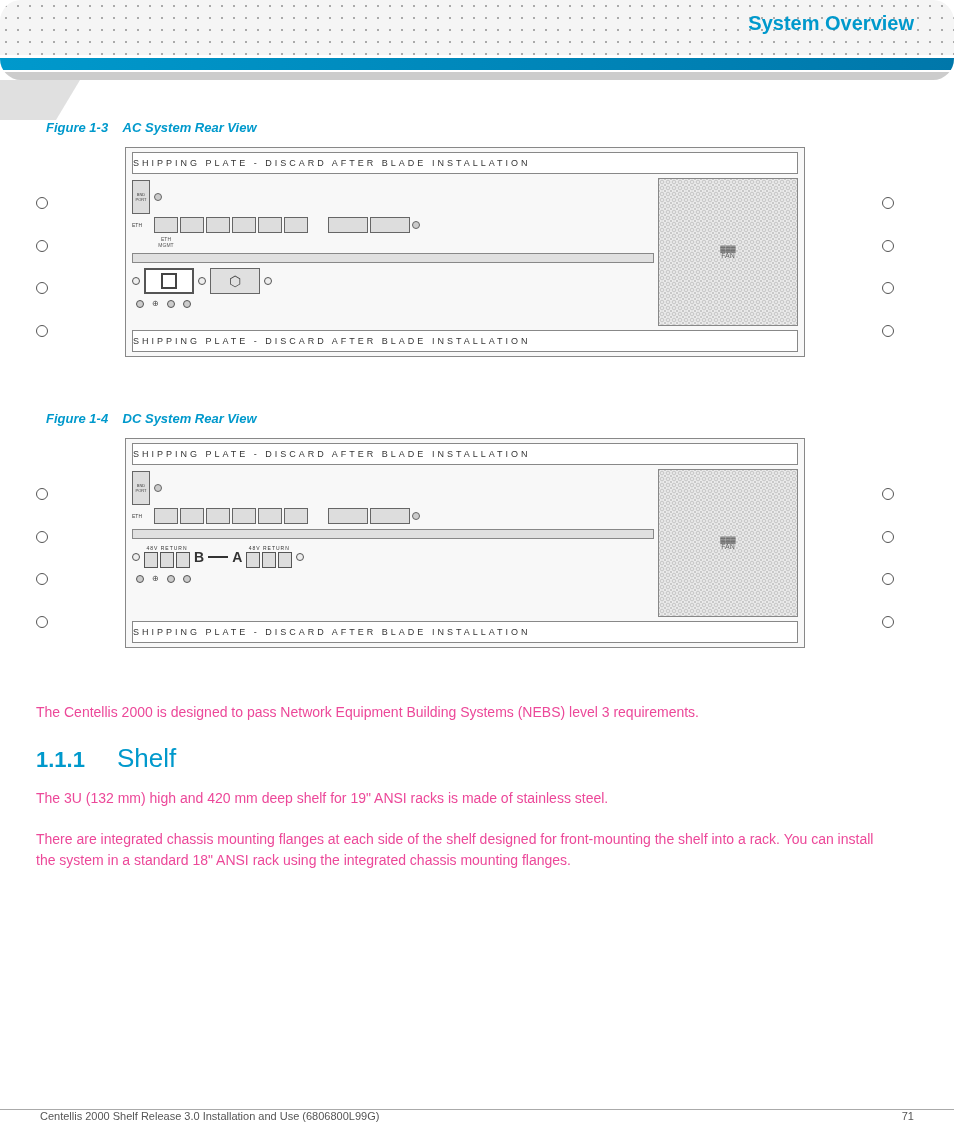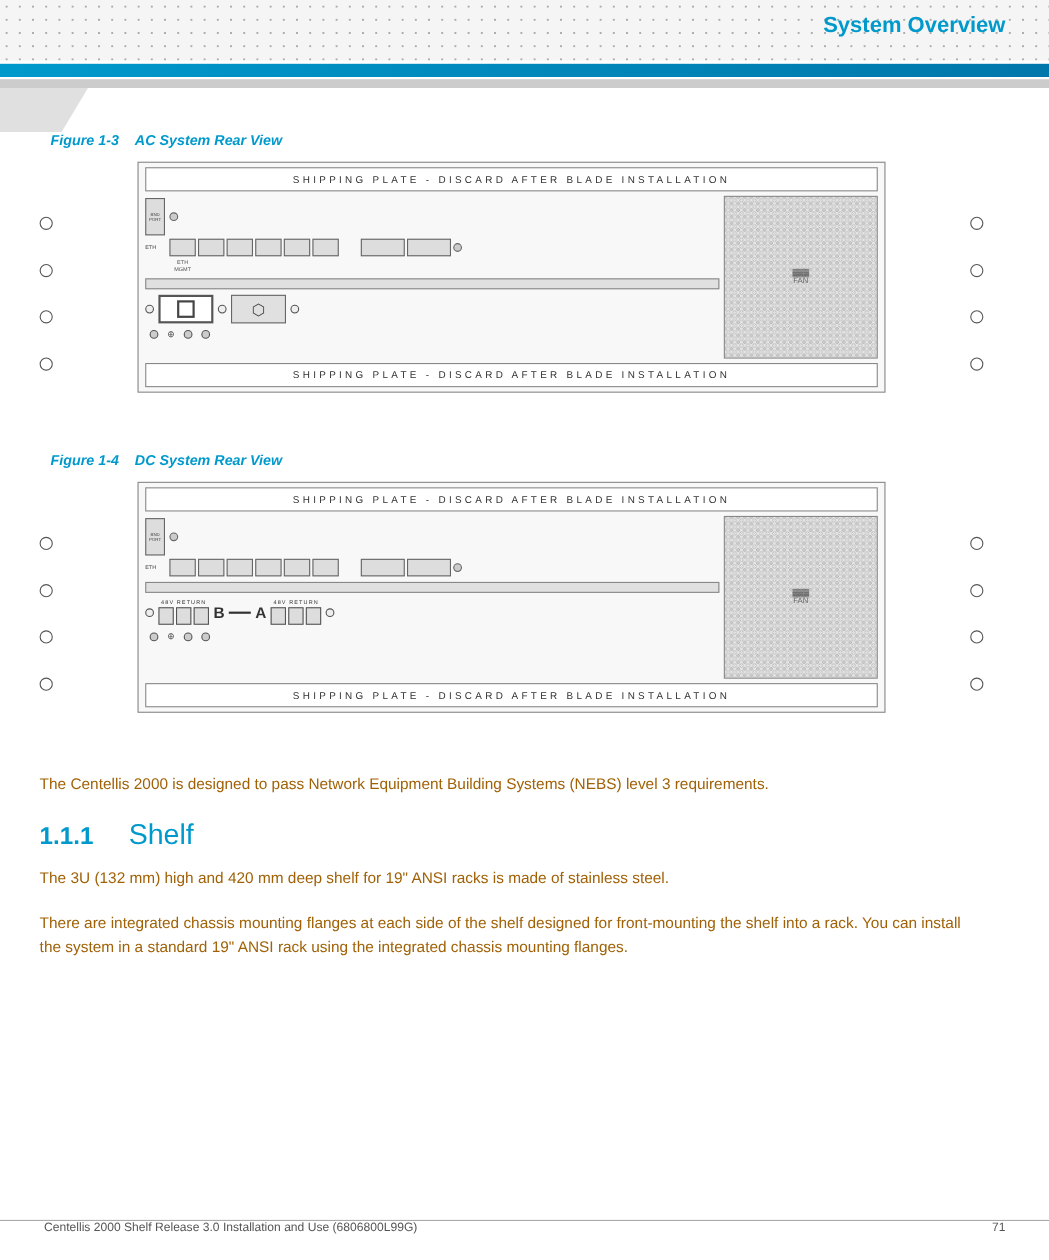--- a/index.html
+++ b/index.html
@@ -13,20 +13,21 @@
       color: #222;
       position: relative;
     }
 
     
     .header {
       position: relative;
       height: 80px;
       background: #ffffff;
       overflow: hidden;
+      border-radius: 21px;
     }
 
     .header-dots {
       position: absolute;
       top: 0; left: 0; right: 0;
       height: 55px;
       background-image: radial-gradient(circle, #aaa 1px, transparent 1px);
       background-size: 12px 12px;
       background-color: #f5f5f5;
     }
@@ -122,21 +123,20 @@
       border-radius: 50%;
       background: #fff;
     }
 
     .left-circles { margin-right: 4px; }
     .right-circles { margin-left: 4px; }
 
     
     .shipping-plate {
       border: 1px solid #888;
-      text-align: center;
       font-size: 9px;
       letter-spacing: 3px;
       color: #333;
       padding: 5px 0;
       margin: 4px 6px;
       background: #fff;
     }
 
     
     .rack-middle {
@@ -190,21 +190,21 @@
       background-size: 6px 6px;
       display: flex;
       align-items: center;
       justify-content: center;
     }
 
     
     .body-text {
       font-size: 14px;
       line-height: 1.5;
-      color: #a16207;
+      color: #ec4899;
       margin-bottom: 20px;
     }
 
     
     .section-heading {
       display: flex;
       align-items: baseline;
       gap: 32px;
       margin-bottom: 14px;
       margin-top: 10px;
@@ -442,20 +442,20 @@
 
   <p class="body-text">The Centellis 2000 is designed to pass Network Equipment Building Systems (NEBS) level 3 requirements.</p>
 
   <div class="section-heading">
     <span class="section-number">1.1.1</span>
     <span class="section-title">Shelf</span>
   </div>
 
   <p class="body-text">The 3U (132 mm) high and 420 mm deep shelf for 19" ANSI racks is made of stainless steel.</p>
 
-  <p class="body-text">There are integrated chassis mounting flanges at each side of the shelf designed for front-mounting the shelf into a rack. You can install the system in a standard 19" ANSI rack using the integrated chassis mounting flanges.</p>
+  <p class="body-text">There are integrated chassis mounting flanges at each side of the shelf designed for front-mounting the shelf into a rack. You can install the system in a standard 18" ANSI rack using the integrated chassis mounting flanges.</p>
 
 </div>
 
 <div class="footer">
   <span>Centellis 2000 Shelf Release 3.0 Installation and Use (6806800L99G)</span>
   <span>71</span>
 </div>
 
 </body></html>

